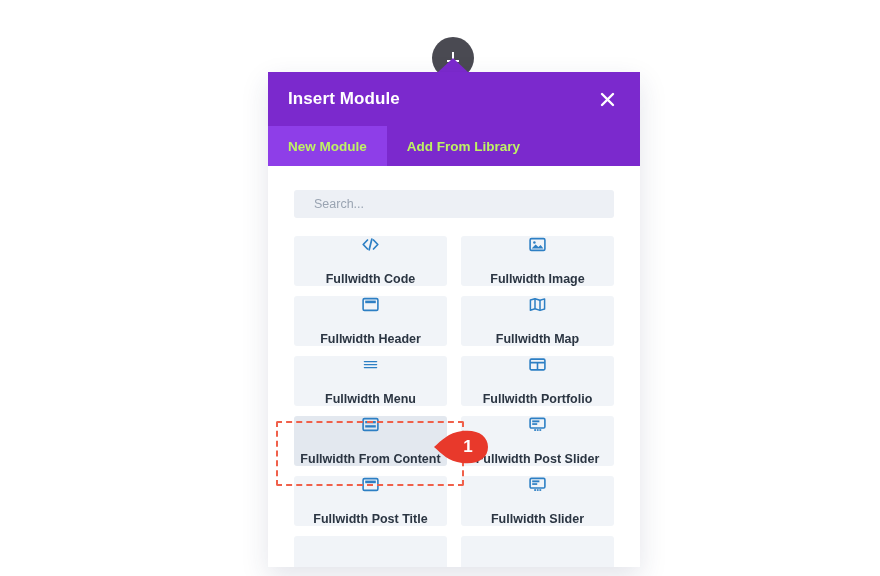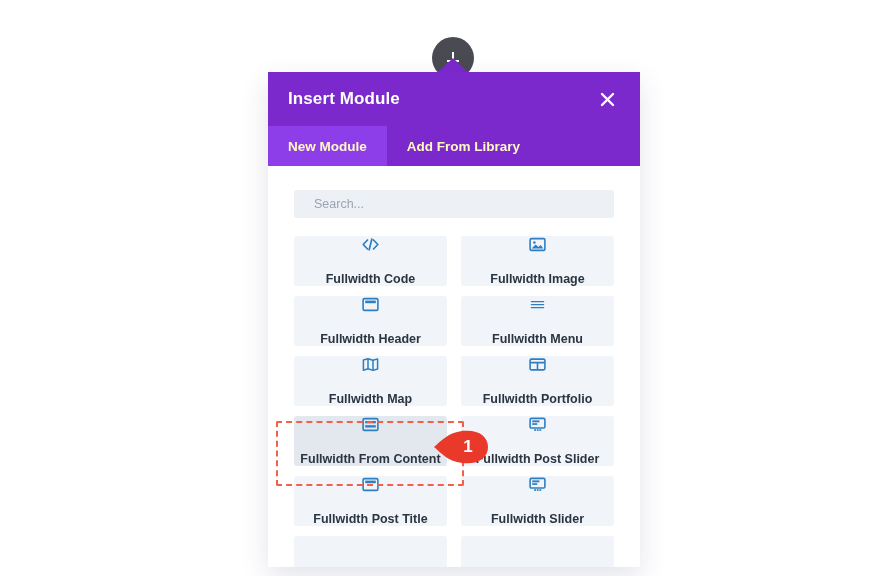--- a/index.html
+++ b/index.html
@@ -81,21 +81,21 @@
 
   #tabs {
     display: flex;
     background: #7b29cd;
     height: 40px;
     flex: 0 0 auto;
   }
   .tab {
     display: flex; align-items: center;
     padding: 0 20px;
-    color: #fef9c3;
+    color: #bef264;
     font-size: 13.5px;
     font-weight: bold;
     cursor: pointer;
     height: 100%;
   }
   .tab.active { background: #8e3ee8; }
   .tab.inactive { background: #7b29cd; }
 
   #panel-body {
     background: #ffffff;
@@ -243,34 +243,34 @@
               <rect x="1.1" y="1.6" width="14.8" height="11.8" rx="1.4" stroke="#2d7fc4" stroke-width="1.6" fill="none"></rect>
               <rect x="3.2" y="3.6" width="10.6" height="2.6" fill="#2d7fc4"></rect>
             </svg>
           </span>
           <span class="module-label">Fullwidth Header</span>
         </div>
 
         <div class="module-cell">
           <span class="module-icon">
             <svg width="17" height="15" viewBox="0 0 17 15">
-              <path d="M2.4 4.6 H14.6 M2.4 7.6 H14.6 M2.4 10.6 H14.6" stroke="#2d7fc4" stroke-width="1.4" stroke-linecap="round"></path>
-            </svg>
-          </span>
-          <span class="module-label">Fullwidth Menu</span>
-        </div>
-
-        <div class="module-cell">
-          <span class="module-icon">
-            <svg width="17" height="15" viewBox="0 0 17 15">
               <path d="M1.4 3 L6 1.7 L11 3.3 L15.6 1.9 L15.6 12 L11 13.4 L6 11.8 L1.4 13.2 Z" stroke="#2d7fc4" stroke-width="1.5" fill="none" stroke-linejoin="round"></path>
               <path d="M6 1.7 L6 11.8 M11 3.3 L11 13.4" stroke="#2d7fc4" stroke-width="1.5"></path>
             </svg>
           </span>
           <span class="module-label">Fullwidth Map</span>
+        </div>
+
+        <div class="module-cell">
+          <span class="module-icon">
+            <svg width="17" height="15" viewBox="0 0 17 15">
+              <path d="M2.4 4.6 H14.6 M2.4 7.6 H14.6 M2.4 10.6 H14.6" stroke="#2d7fc4" stroke-width="1.4" stroke-linecap="round"></path>
+            </svg>
+          </span>
+          <span class="module-label">Fullwidth Menu</span>
         </div>
 
         <div class="module-cell">
           <span class="module-icon">
             <svg width="17" height="15" viewBox="0 0 17 15">
               <rect x="1.1" y="2.1" width="14.8" height="10.8" rx="1.3" stroke="#2d7fc4" stroke-width="1.6" fill="none"></rect>
               <path d="M1.1 5.6 H15.9 M8.5 5.6 V12.9" stroke="#2d7fc4" stroke-width="1.6"></path>
             </svg>
           </span>
           <span class="module-label">Fullwidth Portfolio</span>

